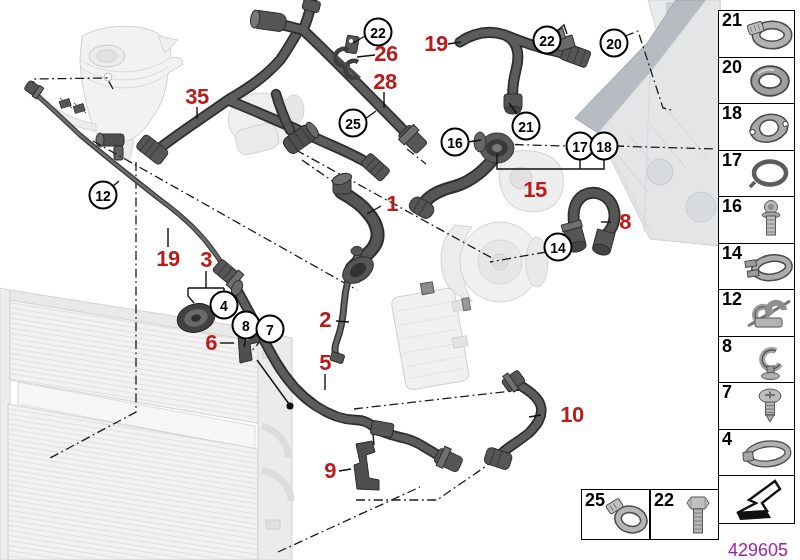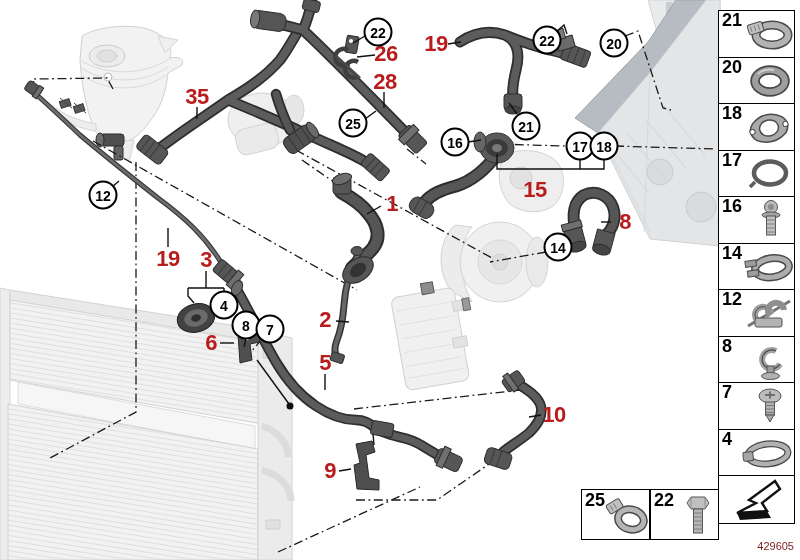--- a/index.html
+++ b/index.html
@@ -16,22 +16,22 @@
            border:1.5px solid #000;background:#fff;box-sizing:border-box}
   .sb-cell{position:relative;height:46.5px;border-bottom:1.5px solid #000;
            background:#fff;box-sizing:border-box}
   .sb-cell:last-child{border-bottom:none}
   .sb-num{position:absolute;top:0;left:3px;font-size:18px;font-weight:bold;line-height:1.1}
   .sb-ico{position:absolute;right:0;top:2px}
   .legend-box{position:absolute;width:69px;height:51px;border:1.5px solid #000;
               background:#fff;box-sizing:border-box;z-index:7}
   .lg-num{position:absolute;top:0;left:3px;font-size:18px;font-weight:bold}
   .lg-ico{position:absolute;right:0;top:3px}
-  .doc-number{position:absolute;left:722px;top:540px;width:72px;text-align:right;
-              font-size:11px;color:#7f1d1d;z-index:7}
+  .doc-number{position:absolute;left:722px;top:540px;width:72px;text-align:center;
+              font-size:18px;color:#a21caf;z-index:7}
 </style>
 </head>
 <body>
 
 <svg width="800" height="560" viewBox="0 0 800 560" style="position:absolute;left:0;top:0;z-index:1">
   <defs>
     <pattern id="fins" width="7" height="5" patternUnits="userSpaceOnUse" patternTransform="rotate(9)">
       <rect width="7" height="5" fill="#f2f2f2"></rect>
       <line x1="0" y1="2.5" x2="7" y2="2.5" stroke="#dfdfdf" stroke-width="1"></line>
     </pattern>
@@ -327,21 +327,21 @@
 <div class="lbl" style="left:436px;top:44px">19</div>
 <div class="lbl" style="left:535px;top:190px">15</div>
 <div class="lbl" style="left:625px;top:222px">8</div>
 <div class="lbl" style="left:392px;top:204px">1</div>
 <div class="lbl" style="left:168px;top:259px">19</div>
 <div class="lbl" style="left:206px;top:260px">3</div>
 <div class="lbl" style="left:211px;top:343px">6</div>
 <div class="lbl" style="left:325px;top:320px">2</div>
 <div class="lbl" style="left:325px;top:363px">5</div>
 <div class="lbl" style="left:330px;top:471px">9</div>
-<div class="lbl" style="left:554px;top:415px">10</div>
+<div class="lbl" style="left:572px;top:415px">10</div>
 
 <div class="clbl" style="left:378px;top:32px">22</div>
 <div class="clbl" style="left:353px;top:123px">25</div>
 <div class="clbl" style="left:547px;top:40px">22</div>
 <div class="clbl" style="left:614px;top:43px">20</div>
 <div class="clbl" style="left:526px;top:126px">21</div>
 <div class="clbl" style="left:455px;top:142px">16</div>
 <div class="clbl" style="left:580px;top:146px">17</div>
 <div class="clbl" style="left:604px;top:146px">18</div>
 <div class="clbl" style="left:558px;top:247px">14</div>

